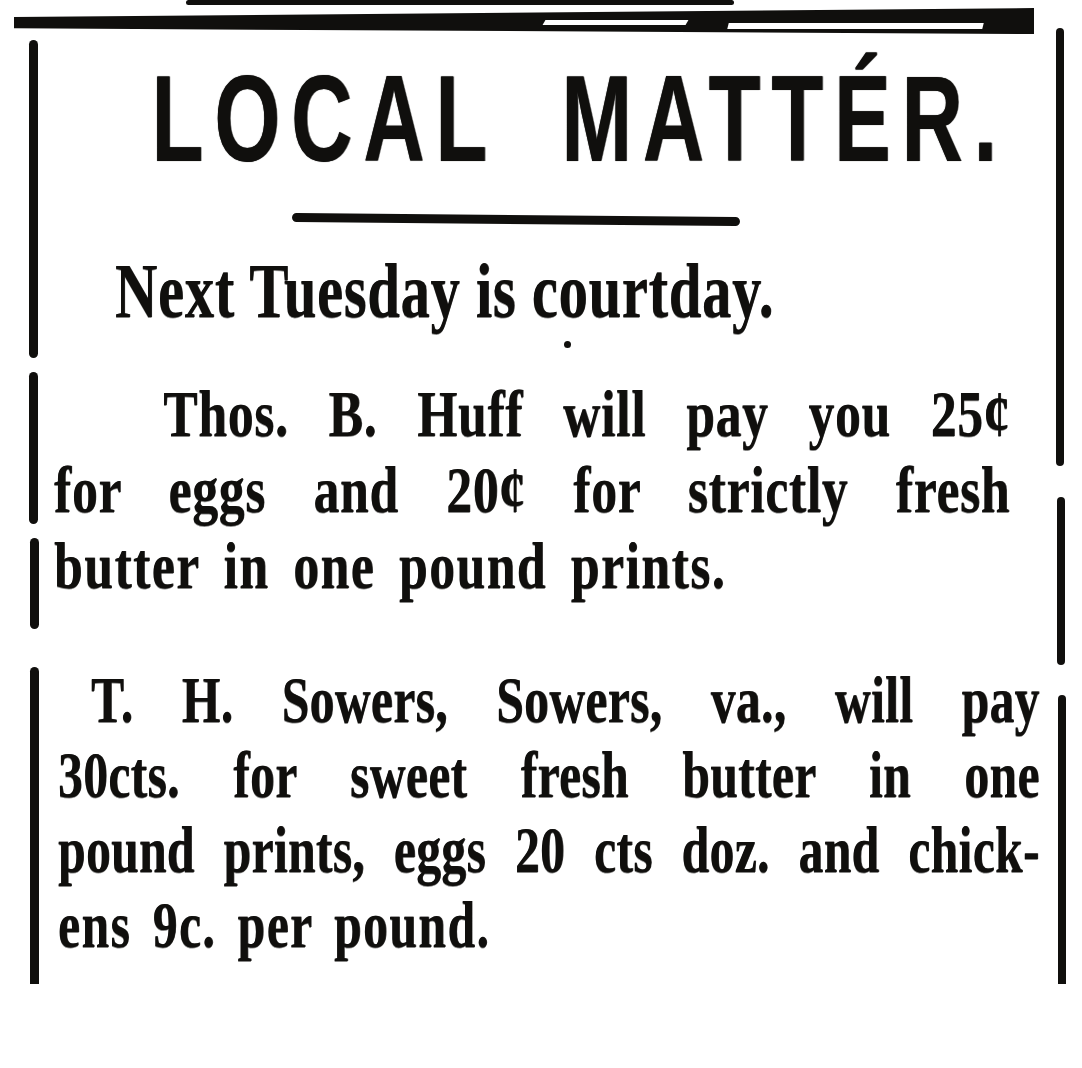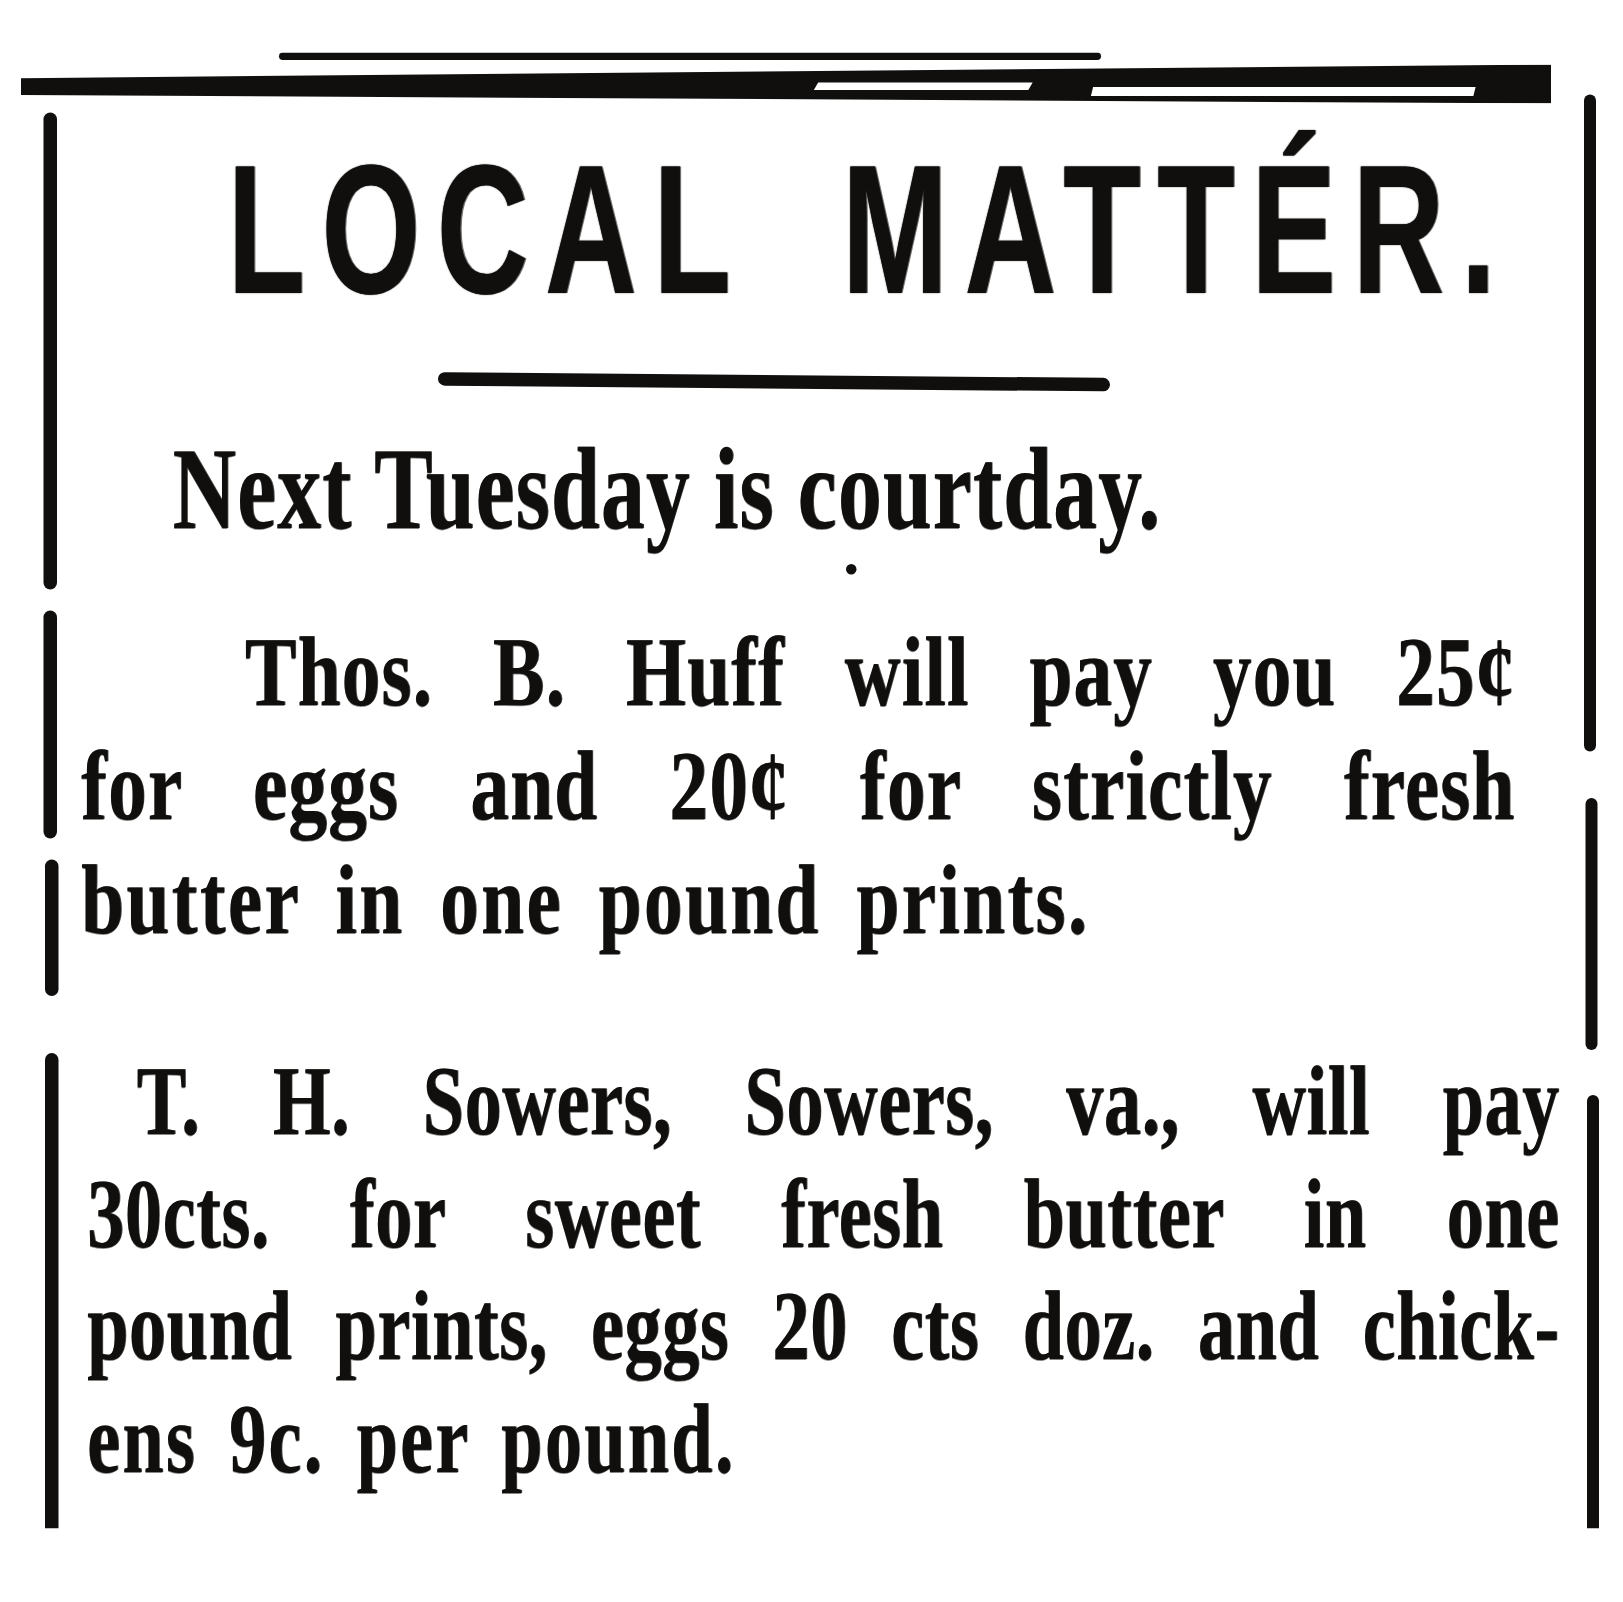--- a/index.html
+++ b/index.html
@@ -8,21 +8,20 @@
   }
   html,body{margin:0;padding:0;background:#ffffff;}
   .clip{
     position:relative;
     width:1082px;height:984px;
     background:var(--paper);
     color:var(--ink);
     overflow:hidden;
     font-family:"Liberation Serif","DejaVu Serif",serif;
     font-weight:700;
-    margin-top:35px;
   }
   
   .rule{position:absolute;background:var(--ink);}
   .top-thin{left:186px;top:0;width:548px;height:5px;border-radius:3px;}
   .top-thick{
     left:14px;top:8px;width:1020px;height:26px;
     clip-path:polygon(0 35%,100% 0,100% 100%,0 78%);
   }
   .streak{position:absolute;background:var(--paper);}
   .tk1{left:52%;top:12px;width:14%;height:5px;transform:skewX(-30deg);}

